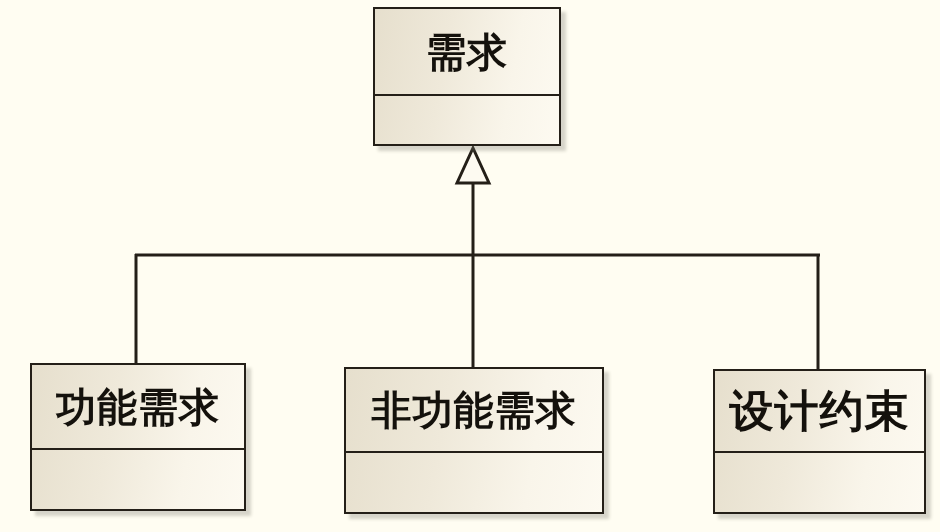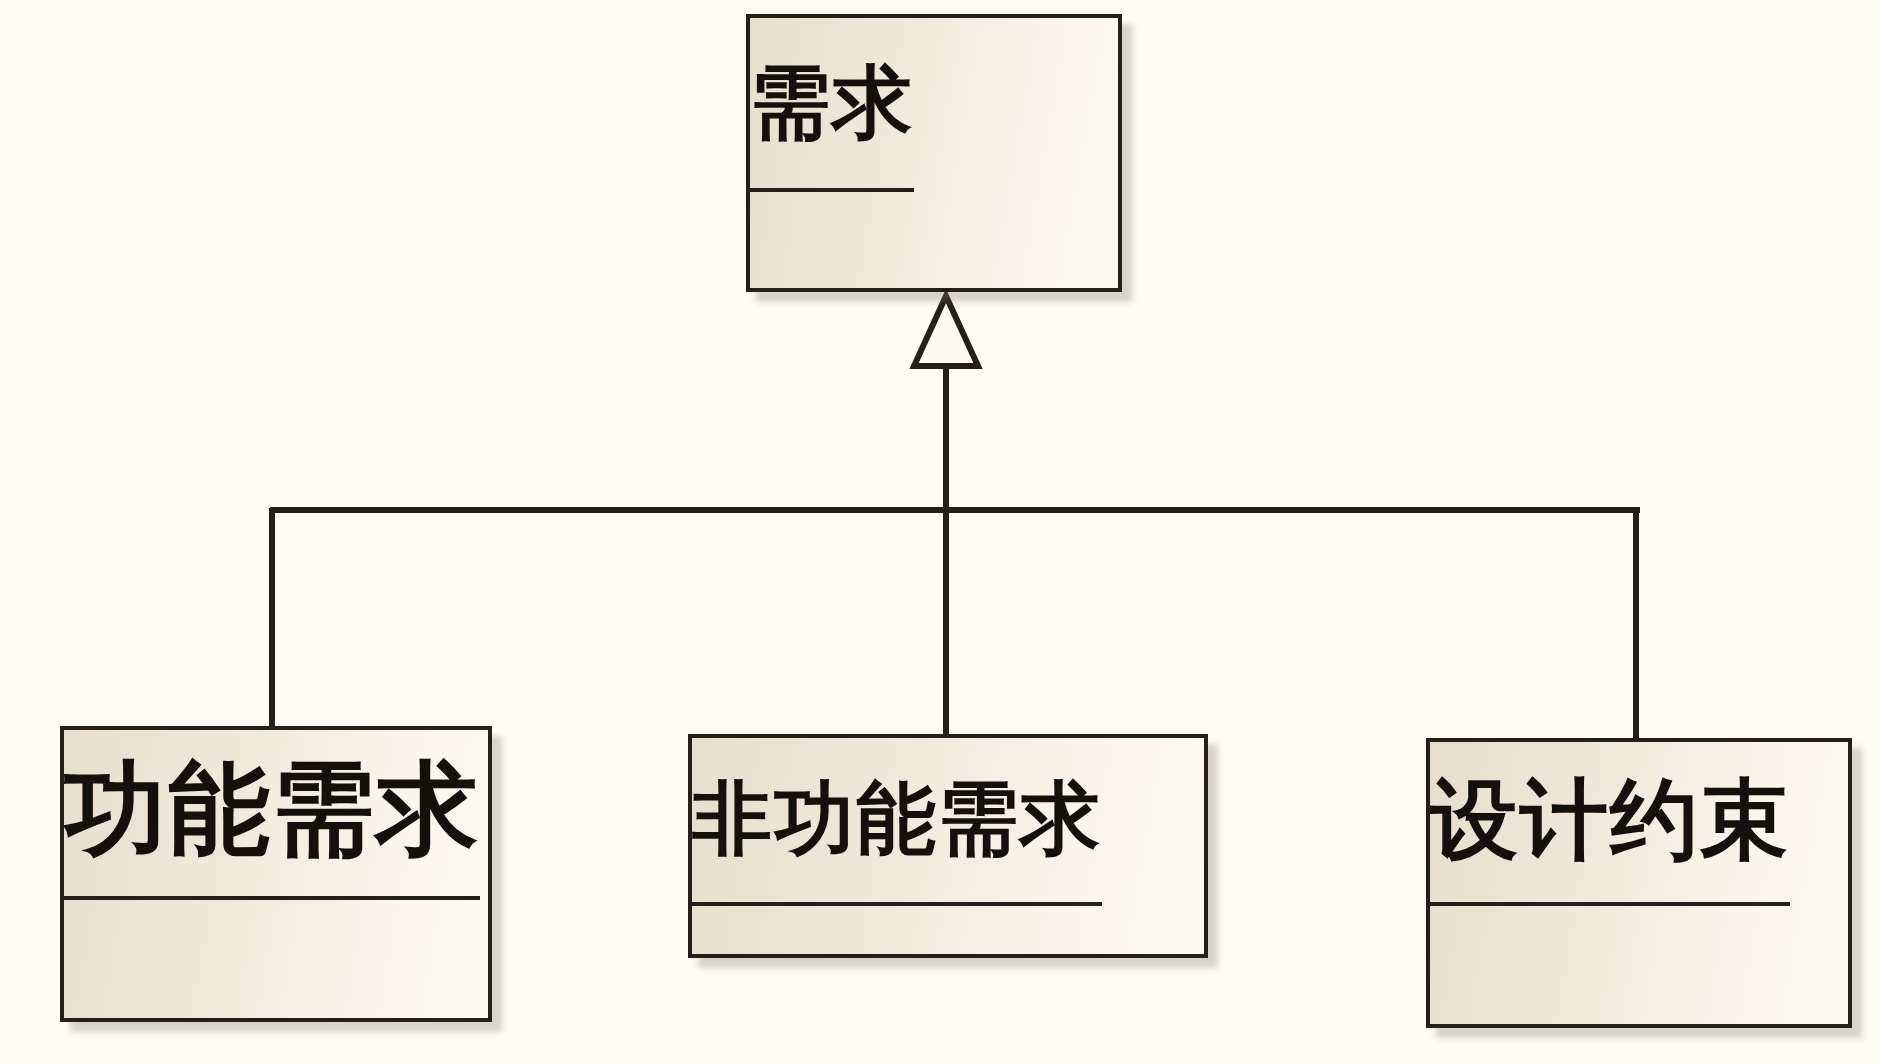--- a/index.html
+++ b/index.html
@@ -32,21 +32,21 @@
 
   
   .uml-class {
     position: absolute;
     z-index: 2;
     box-sizing: border-box;
     border: 2px solid #241f18;
     background: linear-gradient(100deg, #e6dfcd 0%, #efe9da 38%, #f9f5ea 72%, #fdfaf1 100%);
     box-shadow: 5px 5px 3px rgba(120, 118, 110, 0.30);
     display: flex;
-    flex-direction: row;
+    flex-direction: column;
   }
 
   .uml-name-compartment {
     display: flex;
     align-items: center;
     justify-content: center;
     box-sizing: border-box;
     border-bottom: 2px solid #241f18;
     overflow: hidden;
   }
@@ -75,27 +75,27 @@
   #class-requirement .uml-name-compartment { height: 87px; }
   #class-requirement .uml-class-name { font-size: 40px; }
 
   #class-functional {
     left: 30px;
     top: 363px;
     width: 216px;
     height: 148px;
   }
   #class-functional .uml-name-compartment { height: 85px; }
-  #class-functional .uml-class-name { font-size: 51px; font-family: Liberation Serif, serif; }
+  #class-functional .uml-class-name { font-size: 40px; }
 
   #class-nonfunctional {
     left: 344px;
     top: 367px;
     width: 260px;
-    height: 112px;
+    height: 147px;
   }
   #class-nonfunctional .uml-name-compartment { height: 84px; }
   #class-nonfunctional .uml-class-name { font-size: 40px; }
 
   #class-design-constraint {
     left: 713px;
     top: 369px;
     width: 213px;
     height: 145px;
   }

